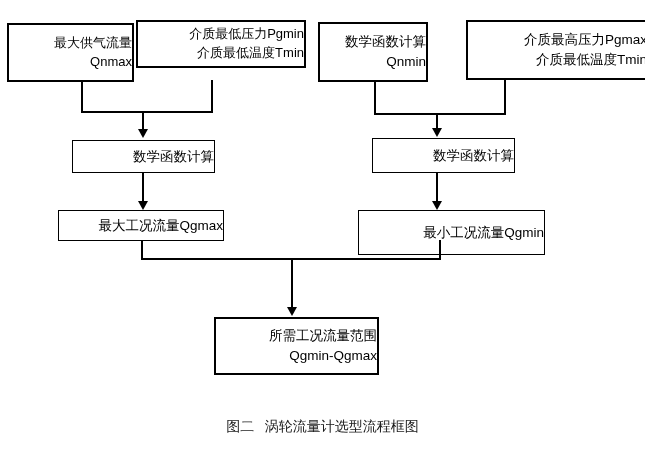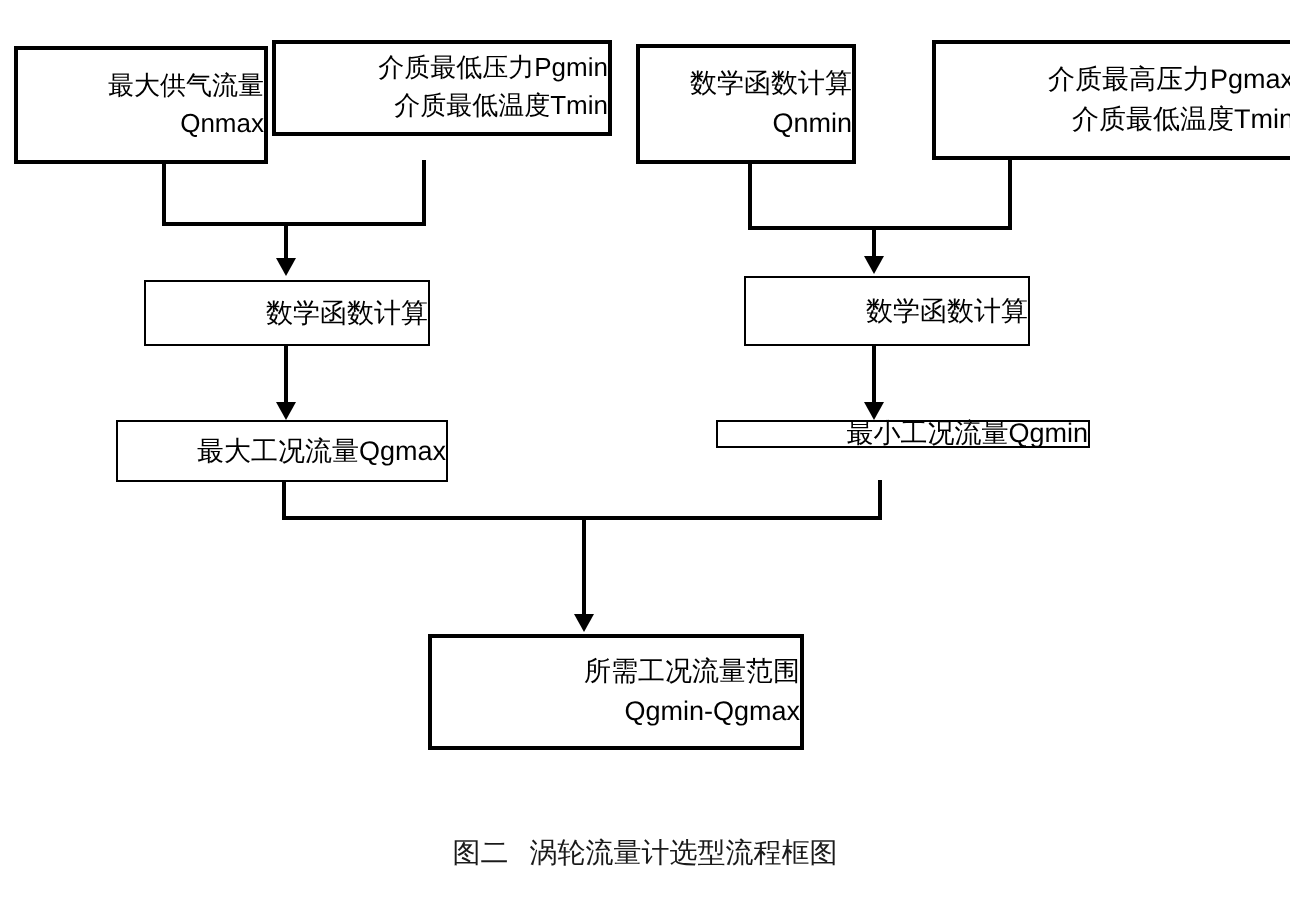--- a/index.html
+++ b/index.html
@@ -33,22 +33,22 @@
     display: block;
     white-space: nowrap;
   }
   .n-qnmax      { left: 7px;   top: 23px;  width: 127px; height: 59px;  font-size: 13px; border-width: 2px; }
   .n-pgmin      { left: 136px; top: 20px;  width: 170px; height: 48px;  font-size: 13px; border-width: 2px; }
   .n-qnmin      { left: 318px; top: 22px;  width: 110px; height: 60px;  font-size: 13.5px; border-width: 2px; }
   .n-pgmax      { left: 438px; top: 20px;  width: 183px; height: 60px;  font-size: 13.5px; border-width: 2px; margin-left: 28px; }
   .n-calc-left  { left: 72px;  top: 140px; width: 143px; height: 33px;  font-size: 13.5px; border-width: 1.5px; }
   .n-calc-right { left: 372px; top: 138px; width: 143px; height: 35px;  font-size: 13.5px; border-width: 1.5px; }
   .n-qgmax      { left: 58px;  top: 210px; width: 166px; height: 31px;  font-size: 13.5px; border-width: 1.5px; }
-  .n-qgmin      { left: 358px; top: 210px; width: 187px; height: 14px;  font-size: 13.5px; border-width: 1.5px; }
-  .n-range      { left: 214px; top: 317px; width: 188px; height: 58px;  font-size: 13.5px; border-width: 2px; }
+  .n-qgmin      { left: 358px; top: 210px; width: 187px; height: 45px;  font-size: 13.5px; border-width: 1.5px; }
+  .n-range      { left: 214px; top: 317px; width: 165px; height: 58px;  font-size: 13.5px; border-width: 2px; }
 
   .vline, .hline {
     position: absolute;
     background: #000000;
   }
   .vline { width: 2px; }
   .hline { height: 2px; }
 
   .arrowhead {
     position: absolute;

